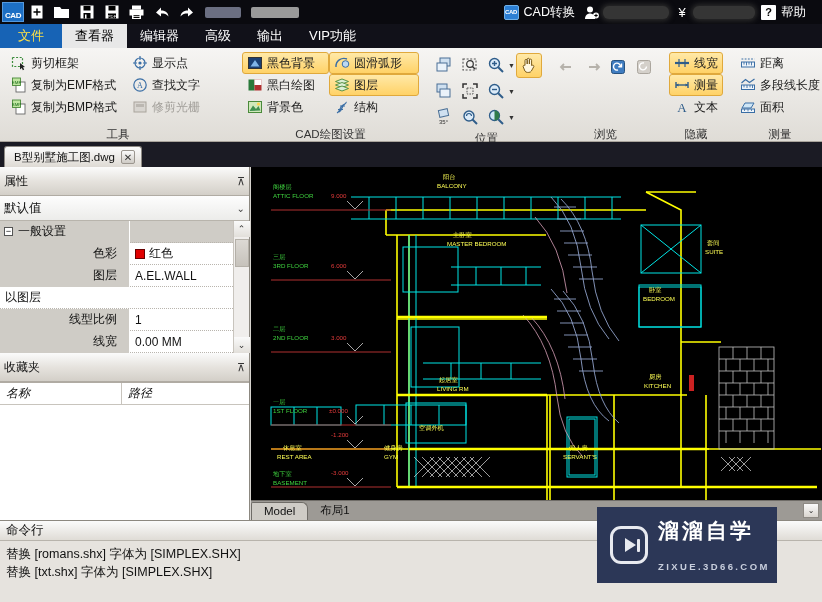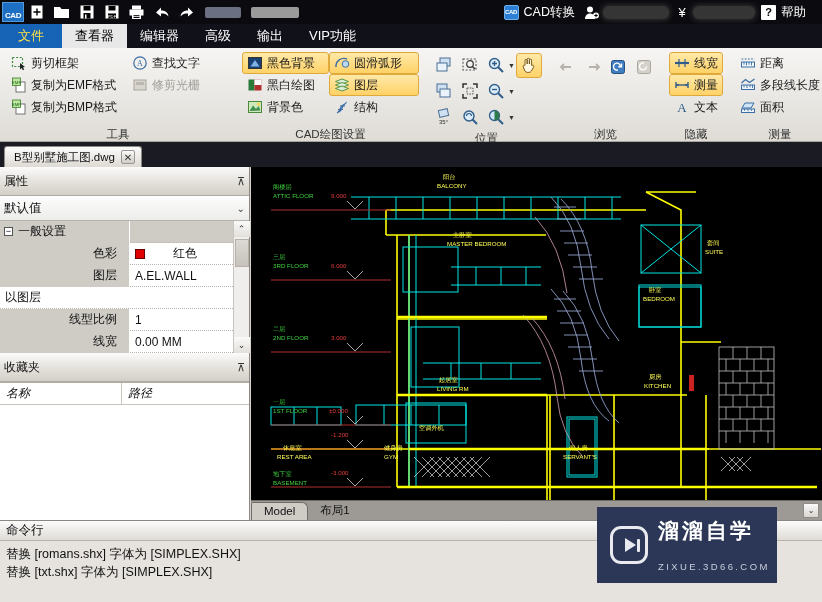--- a/index.html
+++ b/index.html
@@ -128,21 +128,21 @@
   .combobar .chev{margin-left:auto;font-size:10px;color:#444;}
 
   .proptbl{ position:relative; height:132px; background:#fff; display:flex; }
   .propcols{flex:1;overflow:hidden;}
   .prow{height:22px;display:flex;align-items:center;font-size:12px;border-bottom:1px dotted #b9b5ae;}
   .prow .pk{
     width:130px;flex:0 0 130px;background:#cfccc6;height:22px;
     display:flex;align-items:center;justify-content:flex-end;padding-right:12px;
     color:#111;border-right:1px solid #fff;
   }
-  .prow .pv{flex:1;padding-left:5px;color:#111;display:flex;align-items:center;background:#fff;gap:24px;}
+  .prow .pv{flex:1;padding-left:5px;color:#111;display:flex;align-items:center;background:#fff;}
   .prow.group .pk{justify-content:flex-start;padding-left:4px;}
   .prow.group{background:#cfccc6;}
   .prow.group .pv{background:#cfccc6;}
   .expander{
     width:9px;height:9px;border:1px solid #555;background:#fff;margin-right:5px;
     display:inline-flex;align-items:center;justify-content:center;
     font-size:9px;line-height:7px;color:#000;
   }
   .swatch{width:10px;height:10px;background:#e00000;border:1px solid #600;margin-right:4px;}
 
@@ -208,21 +208,21 @@
   }
   .wm-play::before{
     content:"";border-left:11px solid #e8eaf0;border-top:7px solid transparent;
     border-bottom:7px solid transparent;margin-left:3px;
   }
   .wm-play::after{
     content:"";position:absolute;right:5px;width:3px;height:13px;background:#e8eaf0;border-radius:1px;
   }
   .wm-txt{margin-left:10px;}
   .wm-cn{color:#fff;font-size:21px;letter-spacing:3px;font-weight:bold;line-height:24px;}
-  .wm-en{color:#c8cedd;font-size:9.5px;letter-spacing:2.4px;margin-top:18px;}
+  .wm-en{color:#c8cedd;font-size:9.5px;letter-spacing:2.4px;margin-top:18px;font-weight:bold;}
 </style>
 </head>
 <body>
 
 <div class="titlebar">
   <div class="qa-logo">
     <span>CAD</span>
   </div>
 
   <div class="qa-btn">
@@ -339,20 +339,30 @@
               <svg width="16" height="16" viewBox="0 0 16 16">
                   <rect x="5" y="5" width="9" height="10" fill="#fff" stroke="#666" stroke-width=".9"></rect>
                   <rect x="1.5" y="1" width="8" height="7.5" fill="#bfe6a0" stroke="#4a8a3a" stroke-width=".9"></rect>
                   <text x="5.5" y="6.6" font-size="4.4" fill="#1b6b1b" text-anchor="middle" font-family="Liberation Sans">BMP</text>
                 </svg>
             </span>
             <span>复制为BMP格式</span>
           </div>
         </div>
         <div class="col" style="width:104px">
+          <div class="item">
+            <span class="ic">
+              <svg width="16" height="16" viewBox="0 0 16 16">
+                  <circle cx="8" cy="8" r="5" fill="none" stroke="#3a6ea5" stroke-width="1.2"></circle>
+                  <path d="M8 1v4M8 11v4M1 8h4M11 8h4" stroke="#3a6ea5" stroke-width="1.2"></path>
+                  <circle cx="8" cy="8" r="1.6" fill="#3a6ea5"></circle>
+                </svg>
+            </span>
+            <span>显示点</span>
+          </div>
           <div class="item">
             <span class="ic">
               <svg width="16" height="16" viewBox="0 0 16 16">
                   <circle cx="8" cy="8" r="6.2" fill="none" stroke="#3a6ea5" stroke-width="1.2"></circle>
                   <text x="8" y="11" font-size="8" fill="#3a6ea5" text-anchor="middle" font-family="Liberation Serif">A</text>
                 </svg>
             </span>
             <span>查找文字</span>
           </div>
           <div class="item disabled">

